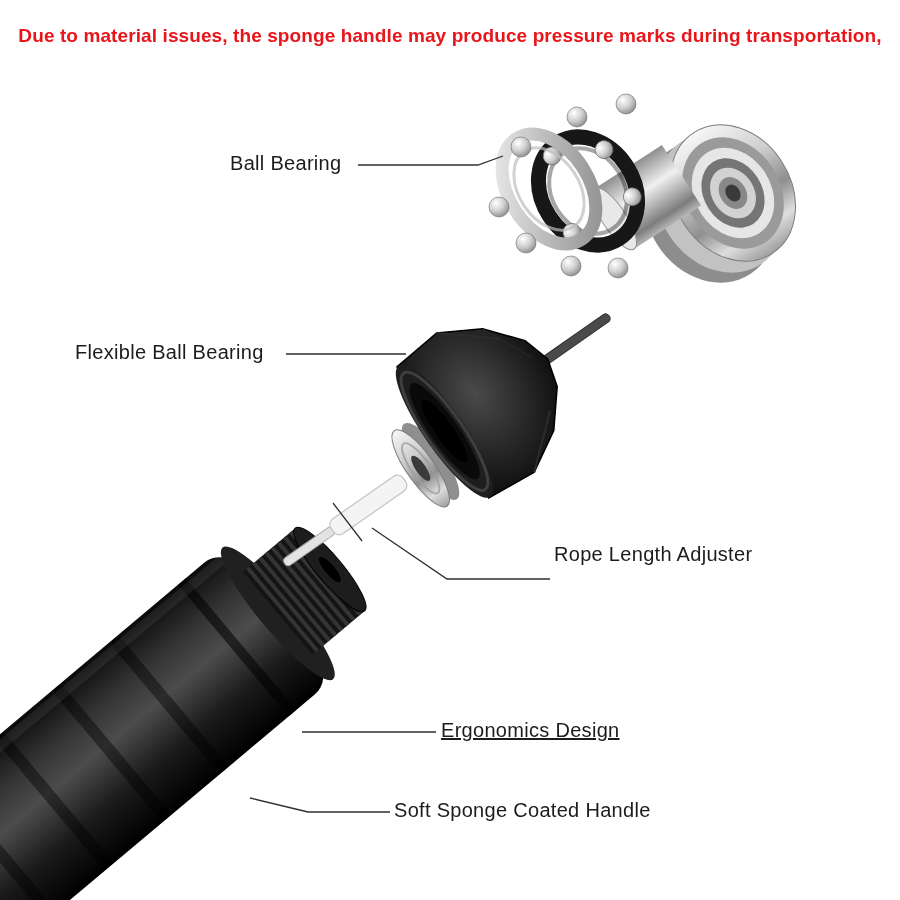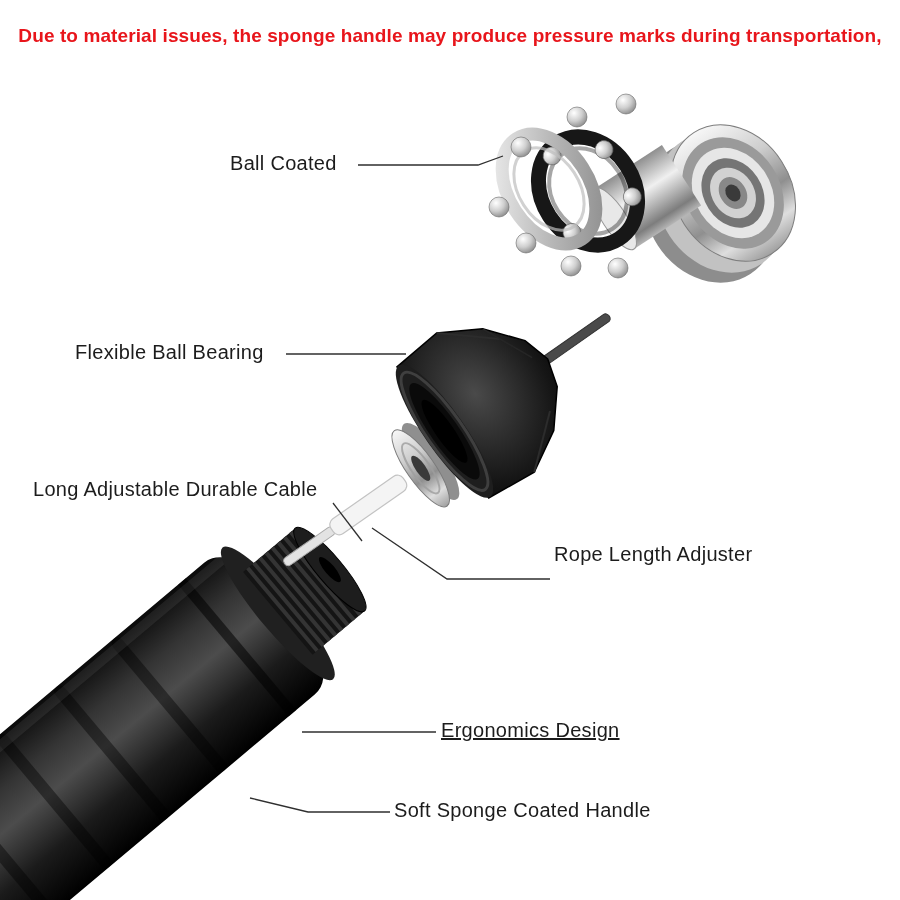--- a/index.html
+++ b/index.html
@@ -192,20 +192,19 @@
     <g fill="none" stroke="#2f2f2f" stroke-width="1.3">
       <path d="M 358 165 L 478 165 L 503 156"></path>
       <path d="M 286 354 L 406 354"></path>
       <path d="M 333 503 L 362 541"></path>
       <path d="M 550 579 L 447 579 L 372 528"></path>
       <path d="M 436 732 L 302 732"></path>
       <path d="M 390 812 L 308 812 L 250 798"></path>
     </g>
   </svg>
 
-  <div class="part-label" id="lbl-ball-bearing">Ball Coated</div>
+  <div class="part-label" id="lbl-ball-bearing">Ball Bearing</div>
   <div class="part-label" id="lbl-flexible">Flexible Ball Bearing</div>
-  <div class="part-label" id="lbl-cable">Long Adjustable Durable Cable</div>
   <div class="part-label" id="lbl-adjuster">Rope Length Adjuster</div>
   <div class="part-label" id="lbl-ergonomics">Ergonomics Design</div>
   <div class="part-label" id="lbl-sponge">Soft Sponge Coated Handle</div>
 
 </div>
 
 </body></html>

